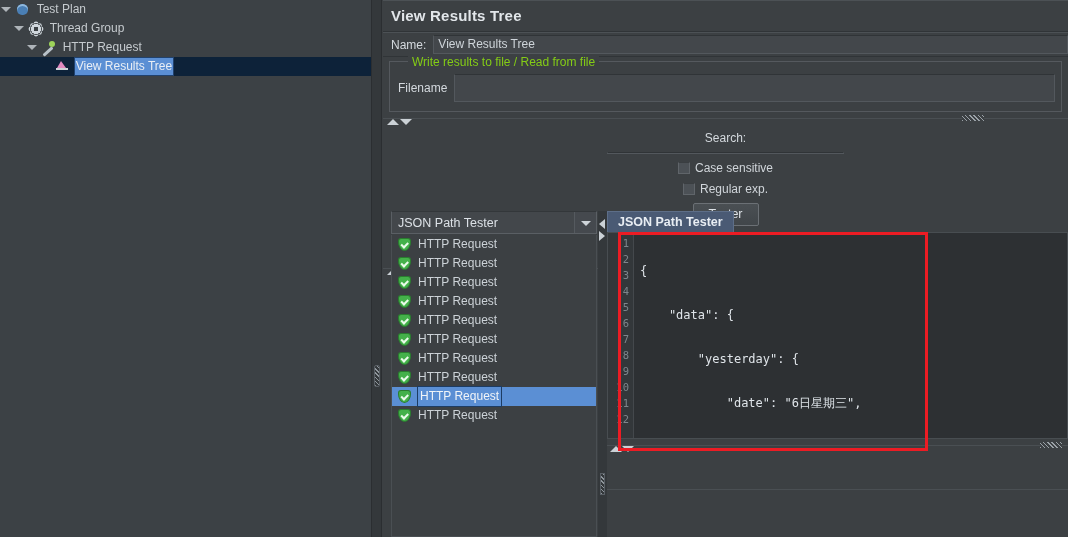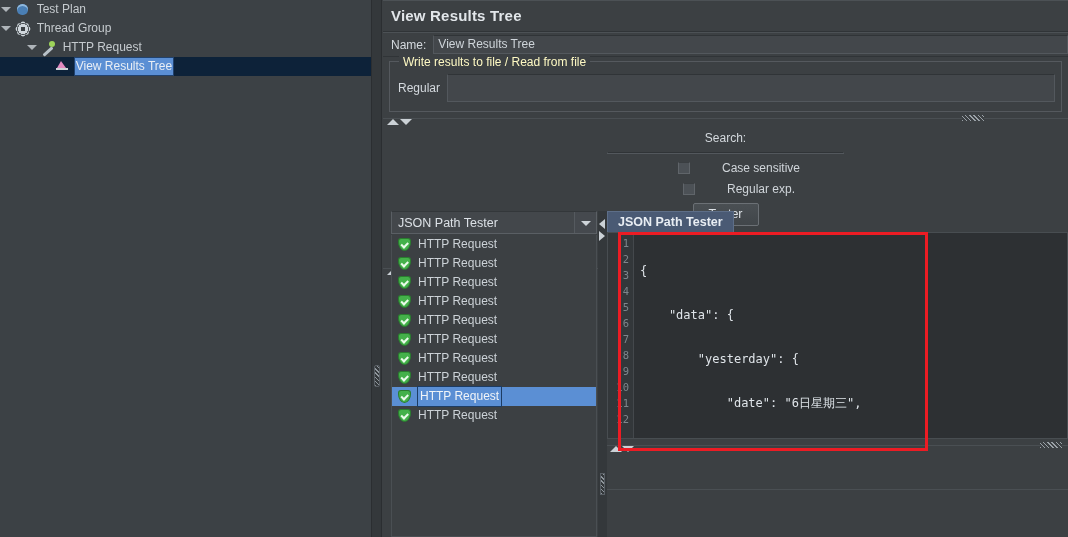--- a/index.html
+++ b/index.html
@@ -112,22 +112,22 @@
     font-family:"Liberation Sans", sans-serif;
   }
   .tfield.empty { color:#7b8288; }
 
   
   .groupbox {
     margin:4px 6px 0 6px; border:1px solid #55595e; position:relative;
     padding:10px 6px 7px 6px;
   }
   .groupbox > .gtitle {
-    position:absolute; top:-7px; left:9px; background:#3c4043;
-    padding:0 4px; font-size:12px; color:#fef9c3; white-space:nowrap;
+    position:absolute; top:-7px; left:18px; background:#3c4043;
+    padding:0 4px; font-size:12px; color:#84cc16; white-space:nowrap;
   }
 
   
   .touchbar { position:relative; height:13px; background:#3c4043; }
   .touchbar .arrows { position:absolute; left:4px; top:2px; }
   .touchbar .arrows i {
     display:inline-block; width:0; height:0; margin-right:1px;
   }
   .touchbar .arrows i.up {
     border-left:6px solid transparent; border-right:6px solid transparent;
@@ -150,21 +150,21 @@
   #search-row .flabel { color:#d4d9de; }
   #search-input {
     width:237px; height:21px; background:#43474b;
     border:1px solid #53585d; border-top-color:#303437;
   }
   .cbx { display:flex; align-items:center; gap:5px; }
   .cbx .box {
     width:12px; height:12px; background:#4c5156;
     border:1px solid #60656a; border-top-color:#3a3e41;
   }
-  .cbx span { color:#d0d5da; font-size:12px;margin-left:27px; }
+  .cbx span { color:#d0d5da; font-size:12px; }
   .btn {
     min-width:66px; height:23px; line-height:21px; text-align:center;
     background:linear-gradient(#4a4f53,#41464a);
     border:1px solid #6b7075; border-radius:2px;
     color:#dde2e7; font-size:12.5px; padding:0 10px;
     font-family:"Liberation Sans", sans-serif;
   }
 
   
   #lower { position:absolute; left:0; top:211px; right:0; bottom:0;text-decoration:underline; }
@@ -309,21 +309,21 @@
 <body>
 
 <div id="root">
 
   <div id="tree-panel">
     <div class="tree-row">
       <span class="tree-toggle"></span>
       <span class="tree-ico ico-testplan"></span>
       <span class="lbl">Test Plan</span>
     </div>
-    <div class="tree-row" style="">
+    <div class="tree-row" style="padding-left:13px">
       <span class="tree-toggle"></span>
       <span class="tree-ico ico-gear"></span>
       <span class="lbl">Thread Group</span>
     </div>
     <div class="tree-row" style="padding-left:26px">
       <span class="tree-toggle"></span>
       <span class="tree-ico ico-pipette"></span>
       <span class="lbl">HTTP Request</span>
     </div>
     <div class="tree-row sel-row" style="padding-left:39px">
@@ -347,21 +347,21 @@
     <div class="form-row">
       <span class="flabel">Name:</span>
       <div class="tfield">View Results Tree</div>
     </div>
     <div class="hline-dark"></div>
 
 
     <div class="groupbox">
       <span class="gtitle">Write results to file / Read from file</span>
       <div class="form-row" style="padding-left:2px">
-        <span class="flabel">Regular</span>
+        <span class="flabel">Filename</span>
         <div class="tfield empty" style="height:28px"></div>
       </div>
     </div>
 
     <div class="touchbar">
       <div class="rule"></div>
       <div class="arrows"><i class="up"></i><i class="down"></i></div>
       <div class="hgrip"></div>
     </div>
 

